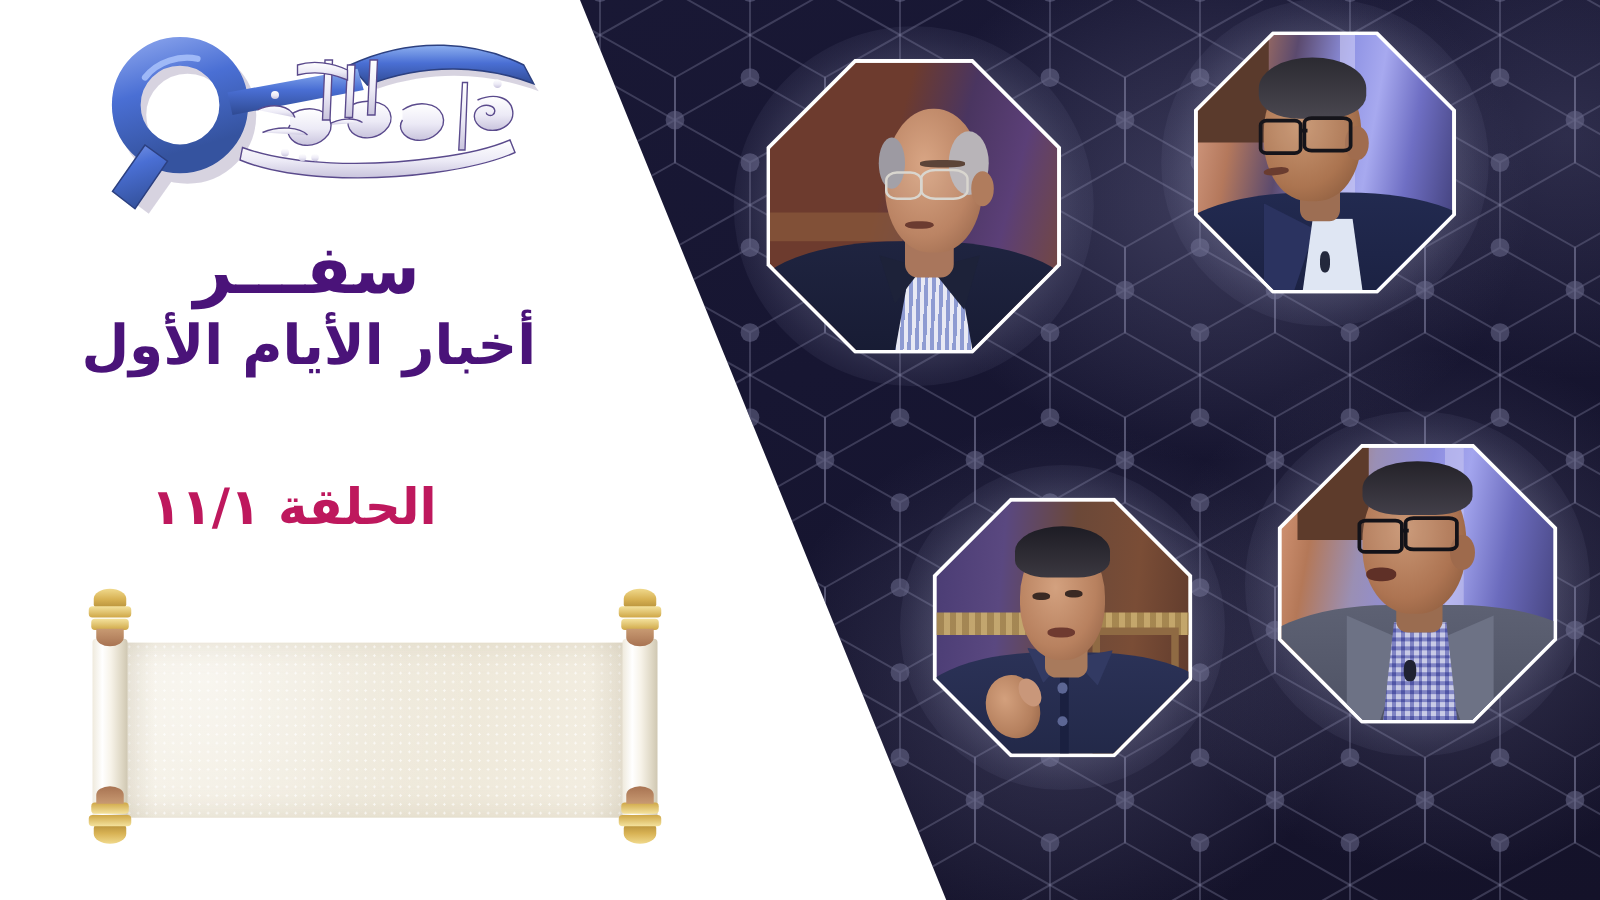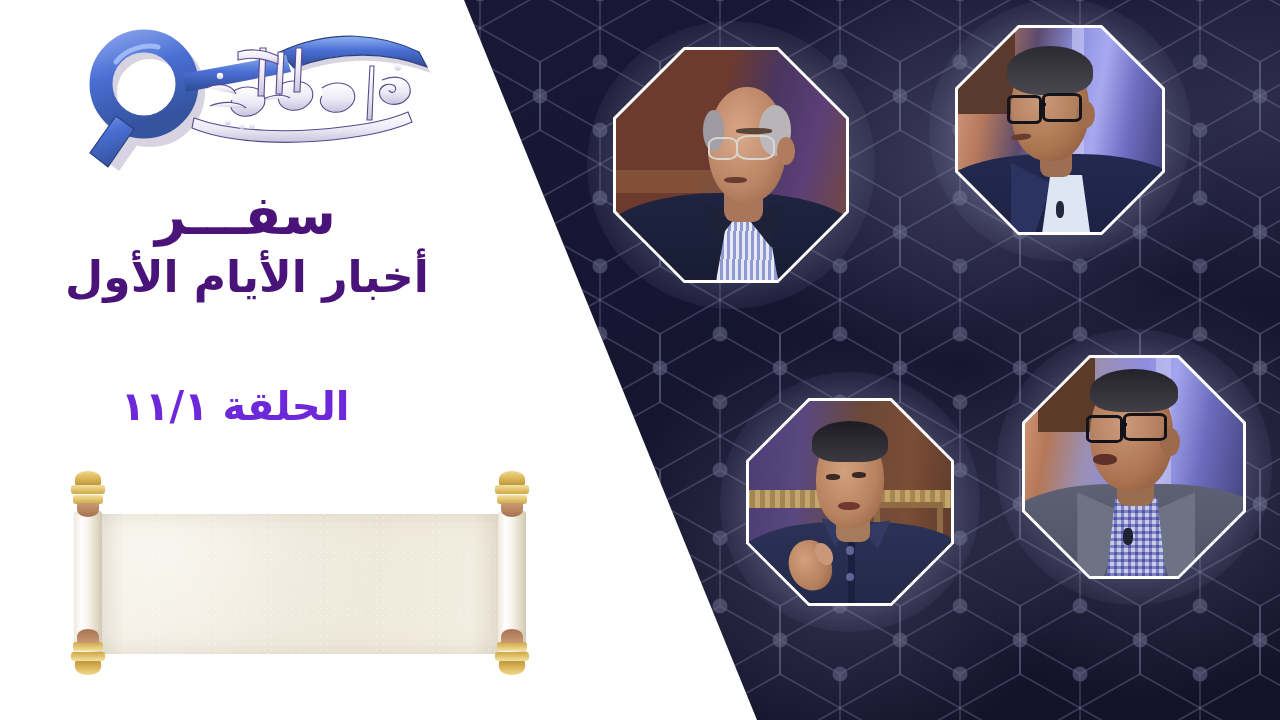--- a/index.html
+++ b/index.html
@@ -179,21 +179,21 @@
   #book-word{
     font-size:54px;font-weight:bold;color:#4a1379;line-height:1.05;
     letter-spacing:0;
     padding-left:21px;
   }
   #book-name{
     font-size:44px;font-weight:bold;color:#4a1379;line-height:1.28;margin-top:4px;margin-left:24px;
   }
   #episode{
     position:absolute;left:0;top:383px;width:470px;text-align:center;direction:rtl;
-    font-size:40px;font-weight:bold;color:#6d28d9;
+    font-size:40px;font-weight:bold;color:#be185d;
   }
 
   
   #scroll{position:absolute;left:60px;top:489px;width:480px;height:190px;}
   .parch{
     position:absolute;left:26px;top:25px;width:428px;height:140px;
     background:
       radial-gradient(circle at 18% 22%, rgba(255,255,255,.55), rgba(255,255,255,0) 60%),
       linear-gradient(100deg,#f3eee1 0%,#ece6d6 48%,#f4efe3 100%);
     box-shadow:inset 0 0 22px rgba(190,178,150,.35);

